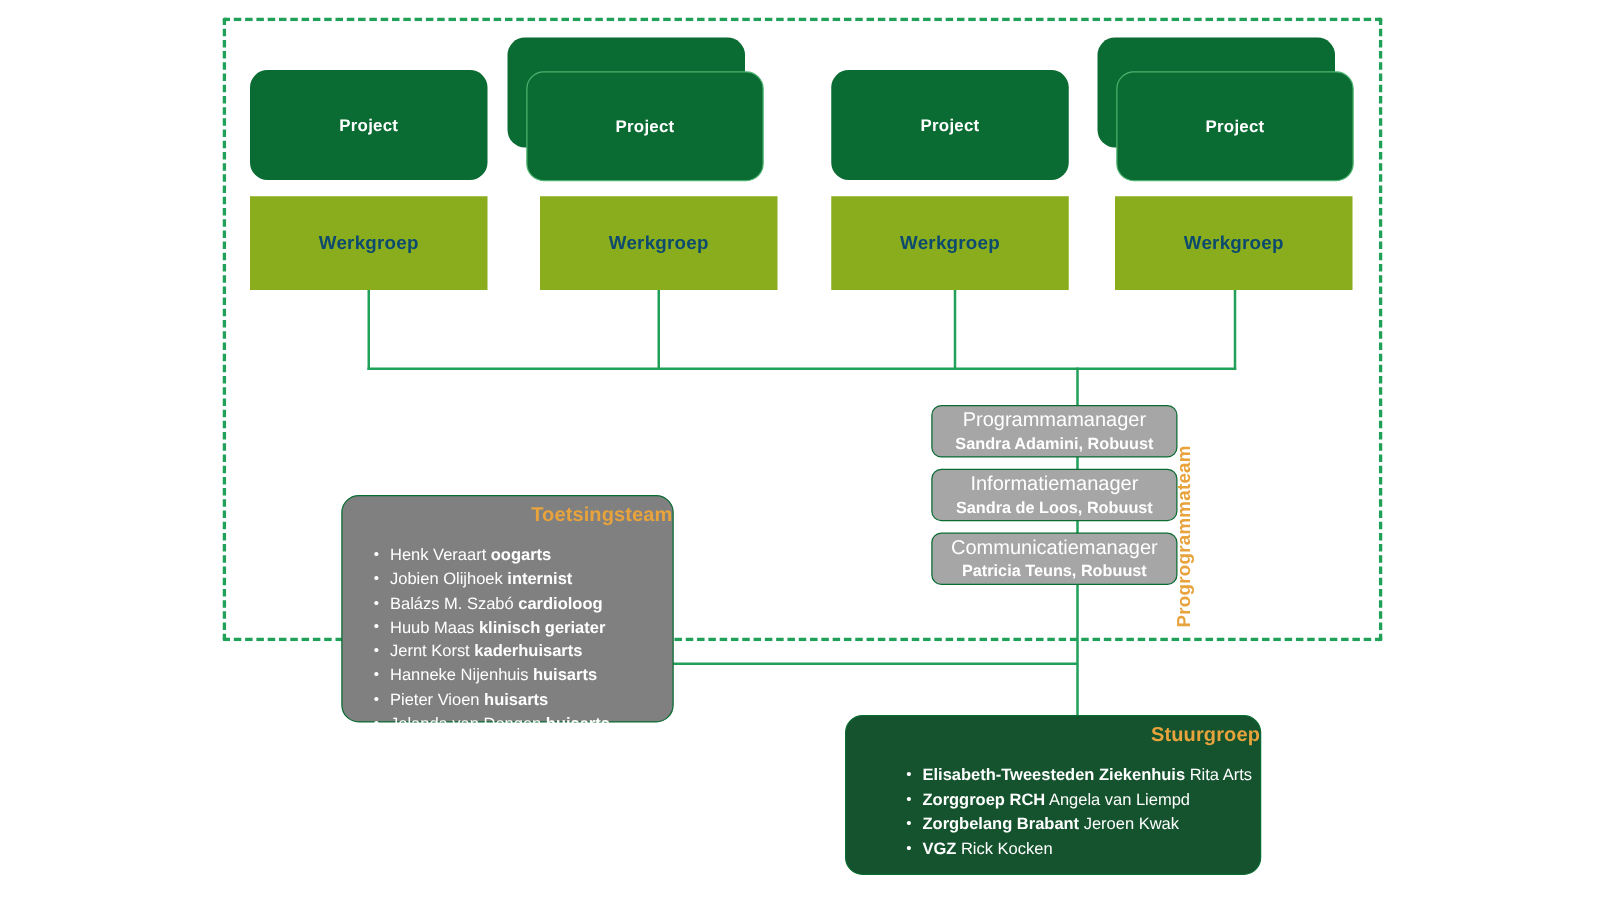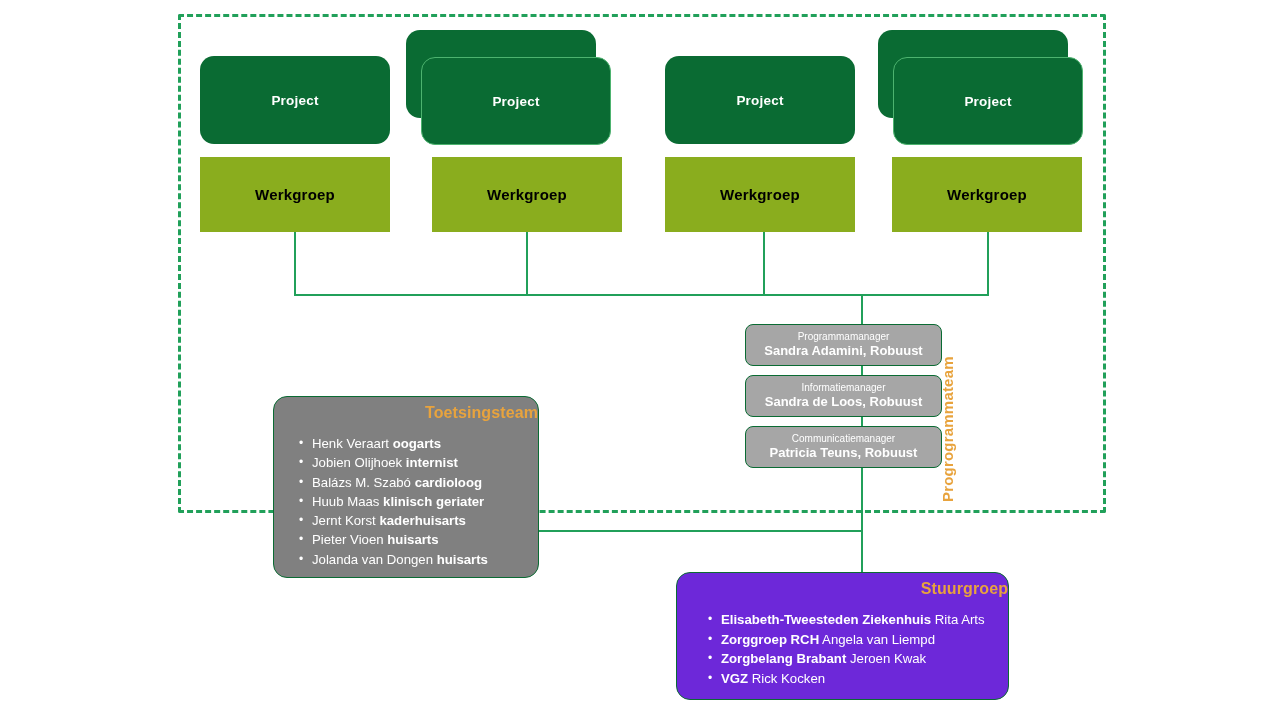--- a/index.html
+++ b/index.html
@@ -79,42 +79,42 @@
     letter-spacing: 0.2px;
   }
 
   
   .werkgroep-box {
     position: absolute;
     background: #8aad1e;
     display: flex;
     align-items: center;
     justify-content: center;
-    color: #000000;
+    color: #0c4a6e;
     font-size: 15px;
     font-weight: bold;
     letter-spacing: 0.2px;
   }
 
   
   .pt-box {
     position: absolute;
     background: #a6a6a6;
     border: 1.5px solid #0a6b33;
     border-radius: 8px;
     box-sizing: border-box;
     display: flex;
     flex-direction: column;
     align-items: center;
     justify-content: center;
     color: #ffffff;
     line-height: 1.22;
   }
   .pt-role {
-    font-size: 10px;
+    font-size: 16px;
     font-weight: normal;
   }
   .pt-person {
     font-size: 13px;
     font-weight: bold;
   }
   .pt-side-label {
     position: absolute;
     color: #e8a33d;
     font-size: 15px;
@@ -127,21 +127,21 @@
 
   
   .panel {
     position: absolute;
     border-radius: 14px;
     box-sizing: border-box;
     border: 1.5px solid #0a6b33;
     padding-top: 7px;
   }
   .panel.grey   { background: #808080; }
-  .panel.dgrey  { background: #6d28d9; }
+  .panel.dgrey  { background: #14532d; padding-left: 17px; }
   .panel-title {
     text-align: right;
     color: #e8a33d;
     font-size: 16px;
     font-weight: bold;
     margin-bottom: 2px;
     letter-spacing: 0.1px;
   }
   .panel-list {
     list-style: none;
@@ -239,20 +239,21 @@
   <div class="pt-side-label" style="left:956px; top:485px;">Progrogrammateam</div>
 
   <div class="panel grey" style="left:273px; top:396px; width:266px; height:182px;">
     <div class="panel-title">Toetsingsteam</div>
     <ul class="panel-list">
       <li><span>Henk Veraart </span><b>oogarts</b></li>
       <li><span>Jobien Olijhoek </span><b>internist</b></li>
       <li><span>Balázs M. Szabó </span><b>cardioloog</b></li>
       <li><span>Huub Maas </span><b>klinisch geriater</b></li>
       <li><span>Jernt Korst </span><b>kaderhuisarts</b></li>
+      <li><span>Hanneke Nijenhuis </span><b>huisarts</b></li>
       <li><span>Pieter Vioen </span><b>huisarts</b></li>
       <li><span>Jolanda van Dongen </span><b>huisarts</b></li>
     </ul>
   </div>
 
   <div class="panel dgrey" style="left:676px; top:572px; width:333px; height:128px;">
     <div class="panel-title">Stuurgroep</div>
     <ul class="panel-list">
       <li><b>Elisabeth-Tweesteden Ziekenhuis</b><span> Rita Arts</span></li>
       <li><b>Zorggroep RCH</b><span> Angela van Liempd</span></li>

